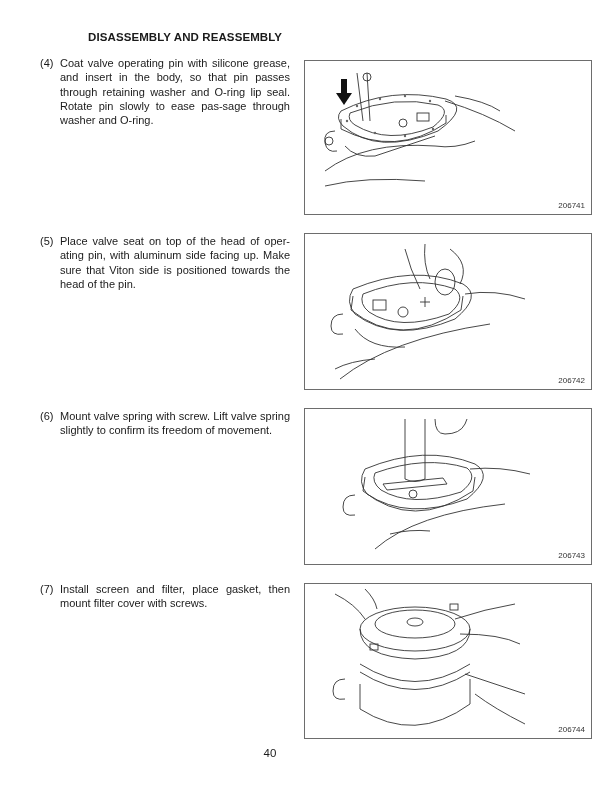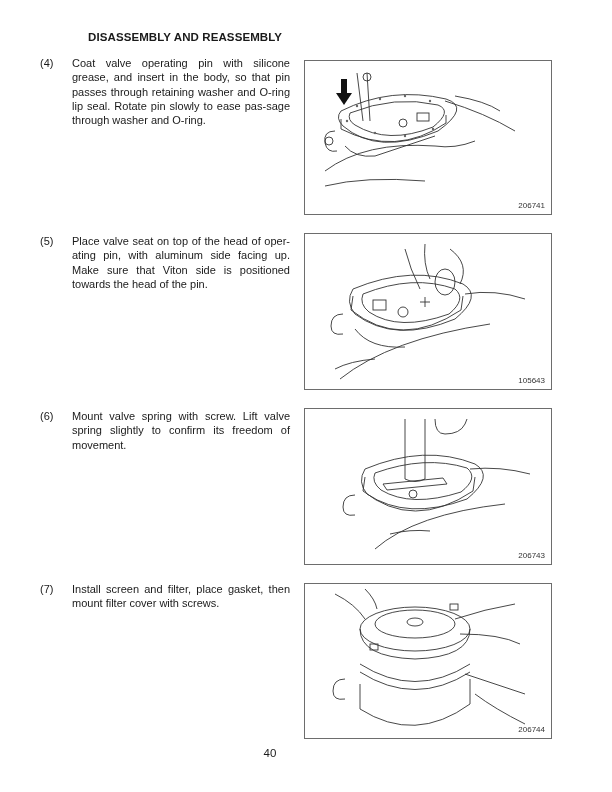--- a/index.html
+++ b/index.html
@@ -3,22 +3,22 @@
 <meta charset="utf-8">
 <style>
   html, body { margin: 0; padding: 0; background: #ffffff; }
   body { width: 612px; height: 792px; position: relative; overflow: hidden;
          font-family: "Liberation Sans", sans-serif; color: #1a1a1a; }
   .heading { position: absolute; left: 40px; top: 31px; font-size: 11.5px; font-weight: bold;
              letter-spacing: 0.1px; padding-left: 48px; }
   .step { position: absolute; left: 40px; width: 250px; font-size: 11px; line-height: 14.3px;
           text-align: justify; }
   .step .num { position: absolute; left: 0; top: 0; }
-  .step .txt { margin-left: 32px; display: block; text-align: justify; text-align-last: left; }
-  .figure { position: absolute; left: 304px; width: 248px; background: #fff;
+  .step .txt { margin-left: 20px; display: block; text-align: justify; text-align-last: left; }
+  .figure { position: absolute; left: 304px; width: 288px; background: #fff;
             border: 1.3px solid #6d6d6d; box-sizing: border-box; }
   .figure svg { position: absolute; left: 0; top: 0; }
   .fignum { position: absolute; right: 6px; bottom: 4px; font-size: 8px; color: #333; }
   .pagenum { position: absolute; left: 0; width: 540px; top: 747px; text-align: center; font-size: 11.5px; }
 </style>
 </head>
 <body>
 
 <div class="heading">DISASSEMBLY AND REASSEMBLY</div>
 
@@ -80,21 +80,21 @@
       <ellipse cx="140" cy="48" rx="10" ry="13"></ellipse>
       <path d="M145 15 q20 15 10 35"></path>
       <path d="M160 60 q30 -5 60 5"></path>
       <path d="M35 145 q50 -40 150 -55"></path>
       <path d="M30 135 q15 -8 40 -10"></path>
       <rect x="68" y="66" width="13" height="10"></rect>
       <circle cx="98" cy="78" r="5"></circle>
       <path d="M115 68 l10 0 m-5 -5 l0 10"></path>
     </g>
   </svg>
-  <span class="fignum">105643</span>
+  <span class="fignum">206742</span>
 </div>
 
 <div class="step" style="top:409px;">
   <span class="num">(6)</span>
   <span class="txt">Mount valve spring with screw. Lift valve spring slightly to confirm its freedom of movement.</span>
 </div>
 <div class="figure" style="top:408px;height:157px;">
   <svg width="248" height="157" viewBox="0 0 248 157">
     <g fill="none" stroke="#333" stroke-width="0.9">
       <path d="M60 60 q60 -25 110 -5 q20 12 -8 35 q-60 22 -100 -5 q-10 -12 -2 -25z"></path>

